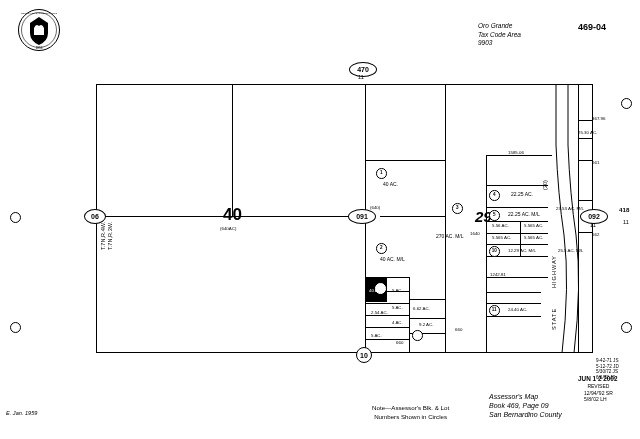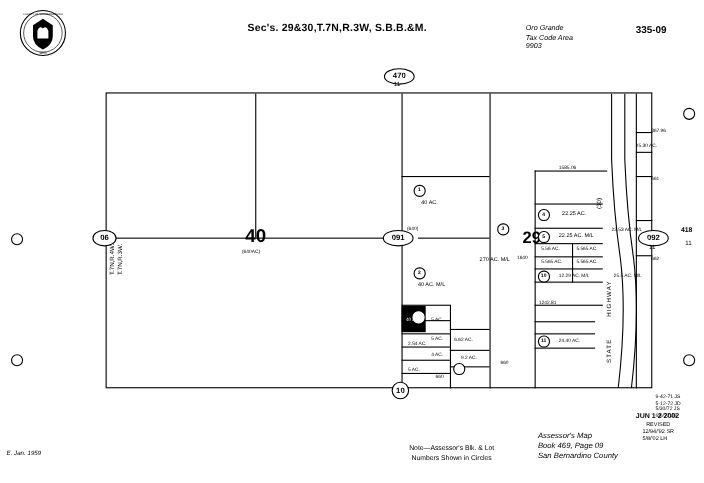--- a/index.html
+++ b/index.html
@@ -156,29 +156,28 @@
     <svg width="44" height="44" viewBox="0 0 44 44">
       <circle cx="22" cy="22" r="20.5" fill="#fff" stroke="#000" stroke-width="1"></circle>
       <circle cx="22" cy="22" r="17.5" fill="#fff" stroke="#000" stroke-width="0.6"></circle>
       <path d="M22 9 L31 15 L31 25 Q31 33 22 37 Q13 33 13 25 L13 15 Z" fill="#000"></path>
       <path d="M17 20 Q19 15 22 18 Q25 15 27 20 L27 27 L17 27 Z" fill="#fff"></path>
       <text x="22" y="5.5" font-size="2.4" text-anchor="middle" font-family="Liberation Sans, sans-serif">COUNTY OF SAN BERNARDINO</text>
       <text x="22" y="41" font-size="3" text-anchor="middle" font-family="Liberation Sans, sans-serif">1853</text>
     </svg>
   </div>
 
-  <div class="abs txt hdr-title">Sec's. 29&amp;30,T.7N,R.3W, S.B.B.&amp;M.</div>
 
   <div class="abs hdr-ta">
     <div class="txt">Oro Grande</div>
     <div class="txt">Tax Code Area</div>
     <div class="txt">9903</div>
   </div>
 
-  <div class="abs txt hdr-book">335-09</div>
+  <div class="abs txt hdr-book">469-04</div>
 
   <div class="abs ocirc" style="left:10px; top:212px;"></div>
   <div class="abs ocirc" style="left:10px; top:322px;"></div>
   <div class="abs ocirc" style="left:621px; top:98px;"></div>
   <div class="abs ocirc" style="left:621px; top:322px;"></div>
 
   <div class="abs frame"></div>
 
   <div class="abs ln hline" style="left:97px; top:216px; width:270px;"></div>
   <div class="abs ln hline" style="left:380px; top:216px; width:65px;"></div>
@@ -225,21 +224,21 @@
   <div class="abs ln vline" style="left:578px; top:85px; height:268px;"></div>
   <div class="abs ln hline" style="left:578px; top:120px; width:15px;"></div>
   <div class="abs ln hline" style="left:578px; top:138px; width:15px;"></div>
   <div class="abs ln hline" style="left:578px; top:160px; width:15px;"></div>
   <div class="abs ln hline" style="left:578px; top:200px; width:15px;"></div>
   <div class="abs ln hline" style="left:578px; top:232px; width:15px;"></div>
 
   <div class="abs txt sec-num" style="left:223px; top:205px;">40</div>
   <div class="abs txt tiny" style="left:220px; top:226px;">(640AC)</div>
 
-  <div class="abs txt sec-num2" style="left:475px; top:208px;">29</div>
+  <div class="abs txt sec-num2" style="left:475px; top:208px;font-style:italic;">29</div>
   <div class="abs txt tiny" style="left:370px; top:205px;">(640)</div>
 
   <div class="abs bubble-oval" style="left:349px; top:62px; width:26px; height:13px;">470</div>
   <div class="abs txt tiny3" style="left:358px; top:74px;">11</div>
 
   <div class="abs bubble" style="left:356px; top:347px; width:14px; height:14px;">10</div>
 
   <div class="abs bubble-oval" style="left:84px; top:209px; width:20px; height:13px;">06</div>
 
   <div class="abs bubble-oval" style="left:348px; top:209px; width:26px; height:13px;">091</div>

